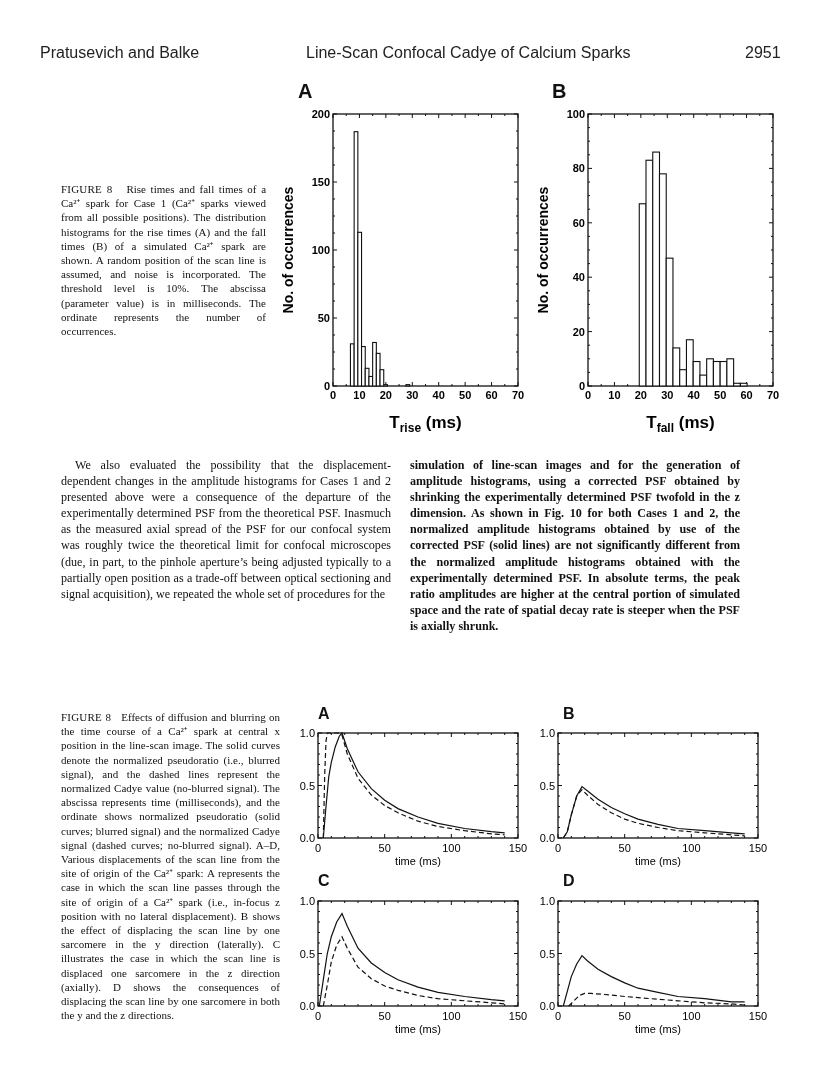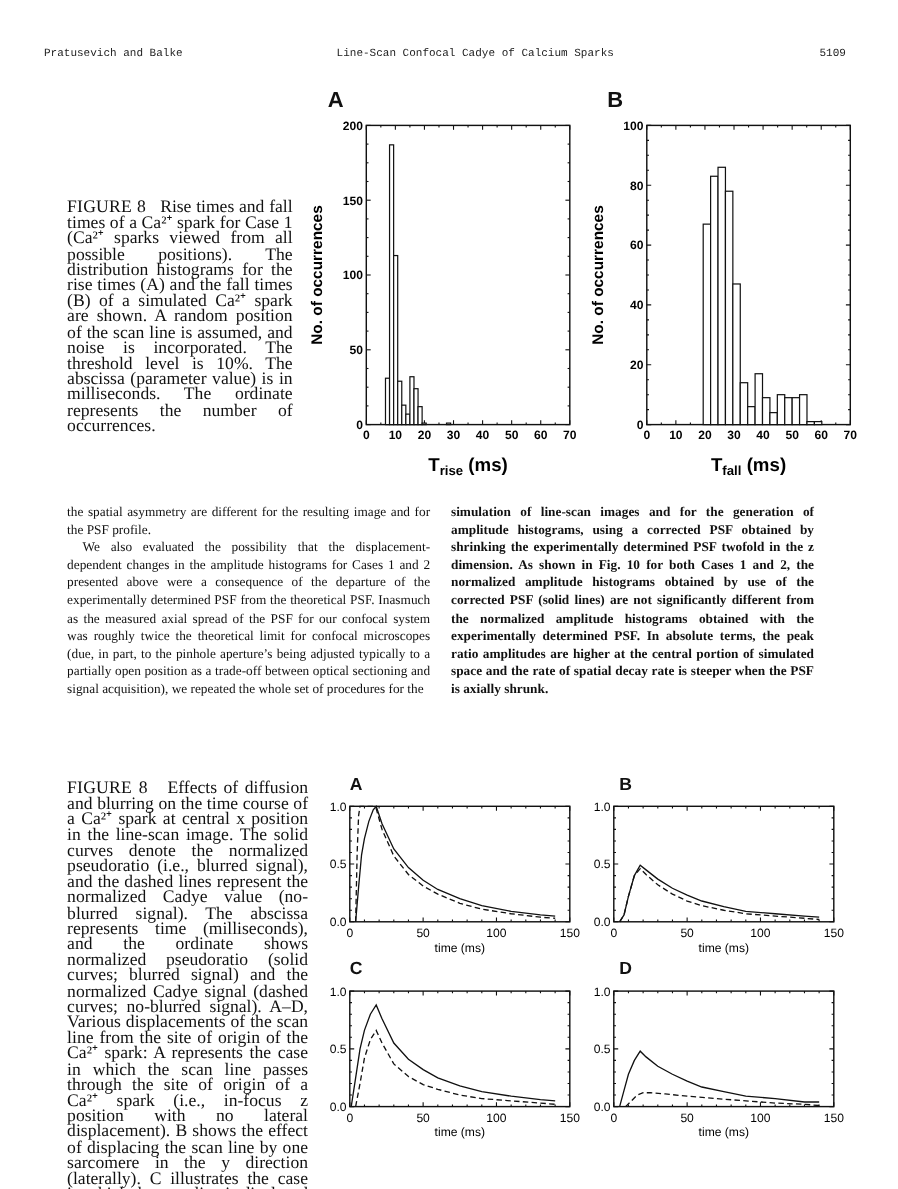--- a/index.html
+++ b/index.html
@@ -1,33 +1,33 @@
 <!DOCTYPE html>
 <html><head>
 <meta charset="utf-8">
 <style>
   html, body { margin:0; padding:0; background:#fff; }
   body { width:816px; height:1081px; position:relative; overflow:hidden; color:#111; font-family:"Liberation Serif", serif; }
-  .hdr { position:absolute; top:44px; font-family:Liberation Mono, monospace; font-size:10px; color:#222; }
-  .caption { position:absolute; font-size:16px; line-height:14.2px; text-align:justify; color:#111; }
+  .hdr { position:absolute; top:44px; font-family:Liberation Sans, sans-serif; font-size:16px; color:#222; }
+  .caption { position:absolute; font-size:11px; line-height:14.2px; text-align:justify; color:#111; }
   .caption b { font-weight:normal; letter-spacing:0.2px; }
   .body-text { position:absolute; font-size:12.1px; line-height:16.1px; text-align:justify; color:#111; }
   .body-text p { margin:0; }
   .indent { text-indent:14px; }
   .panel-letter { position:absolute; font-family:"Liberation Sans", sans-serif; font-weight:bold; font-size:20px; }
   .panel-letter.small { font-size:16px; }
   svg text { font-family:"Liberation Sans", sans-serif; }
   .chart { position:absolute; }
 </style>
 </head>
 <body>
 
 <div class="hdr" style="left:40px;">Pratusevich and Balke</div>
 <div class="hdr" style="left:306px;">Line-Scan Confocal Cadye of Calcium Sparks</div>
-<div class="hdr" style="left:745px;">5109</div>
+<div class="hdr" style="left:745px;">2951</div>
 
 <div class="caption" style="left:61px; top:182px; width:205px;">
   <b>FIGURE 8</b>&nbsp;&nbsp;
   <span>Rise times and fall times of a Ca²⁺ spark for Case 1 (Ca²⁺ sparks viewed from all possible positions). The distribution histograms for the rise times (A) and the fall times (B) of a simulated Ca²⁺ spark are shown. A random position of the scan line is assumed, and noise is incorporated. The threshold level is 10%. The abscissa (parameter value) is in milliseconds. The ordinate represents the number of occurrences.</span>
 </div>
 
 <div class="panel-letter" style="left:298px; top:80px;">A</div>
 <div class="panel-letter" style="left:552px; top:80px;">B</div>
 
 <svg class="chart" id="fig8A" style="left:270px; top:100px;" width="270" height="340">
@@ -225,21 +225,20 @@
     <rect x="188.40357142857144" y="261.52" width="6.7392857142857" height="24.480000000000018" fill="#fff" stroke="#111" stroke-width="1.1"></rect>
     <rect x="195.14285714285714" y="261.52" width="6.7392857142857" height="24.480000000000018" fill="#fff" stroke="#111" stroke-width="1.1"></rect>
     <rect x="201.88214285714284" y="258.8" width="6.7392857142857" height="27.19999999999999" fill="#fff" stroke="#111" stroke-width="1.1"></rect>
     <rect x="208.62142857142857" y="283.28" width="6.7392857142857" height="2.7200000000000273" fill="#fff" stroke="#111" stroke-width="1.1"></rect>
     <rect x="215.36071428571427" y="283.28" width="6.739285714285728" height="2.7200000000000273" fill="#fff" stroke="#111" stroke-width="1.1"></rect>
     <text x="0" y="0" transform="translate(23,150) rotate(-90)" text-anchor="middle" font-size="14" font-weight="bold">No. of occurrences</text>
     <text x="155.5" y="328" text-anchor="middle" font-size="17" font-weight="bold"><tspan>T</tspan><tspan font-size="12" dy="4">fall</tspan><tspan dy="-4"> (ms)</tspan></text>
   </svg>
 
 <div class="body-text" style="left:61px; top:457px; width:330px;">
-  <p>the spatial asymmetry are different for the resulting image and for the PSF profile.</p>
   <p class="indent">We also evaluated the possibility that the displacement-dependent changes in the amplitude histograms for Cases 1 and 2 presented above were a consequence of the departure of the experimentally determined PSF from the theoretical PSF. Inasmuch as the measured axial spread of the PSF for our confocal system was roughly twice the theoretical limit for confocal microscopes (due, in part, to the pinhole aperture’s being adjusted typically to a partially open position as a trade-off between optical sectioning and signal acquisition), we repeated the whole set of procedures for the</p>
 </div>
 <div class="body-text" style="left:410px; top:457px; width:330px;font-weight:bold;">
   <p>simulation of line-scan images and for the generation of amplitude histograms, using a corrected PSF obtained by shrinking the experimentally determined PSF twofold in the z dimension. As shown in Fig. 10 for both Cases 1 and 2, the normalized amplitude histograms obtained by use of the corrected PSF (solid lines) are not significantly different from the normalized amplitude histograms obtained with the experimentally determined PSF. In absolute terms, the peak ratio amplitudes are higher at the central portion of simulated space and the rate of spatial decay rate is steeper when the PSF is axially shrunk.</p>
 </div>
 
 <div class="caption" style="left:61px; top:710px; width:219px;">
   <b>FIGURE 8</b>&nbsp;&nbsp;
   <span>Effects of diffusion and blurring on the time course of a Ca²⁺ spark at central x position in the line-scan image. The solid curves denote the normalized pseudoratio (i.e., blurred signal), and the dashed lines represent the normalized Cadye value (no-blurred signal). The abscissa represents time (milliseconds), and the ordinate shows normalized pseudoratio (solid curves; blurred signal) and the normalized Cadye signal (dashed curves; no-blurred signal). A–D, Various displacements of the scan line from the site of origin of the Ca²⁺ spark: A represents the case in which the scan line passes through the site of origin of a Ca²⁺ spark (i.e., in-focus z position with no lateral displacement). B shows the effect of displacing the scan line by one sarcomere in the y direction (laterally). C illustrates the case in which the scan line is displaced one sarcomere in the z direction (axially). D shows the consequences of displacing the scan line by one sarcomere in both the y and the z directions.</span>
 </div>

